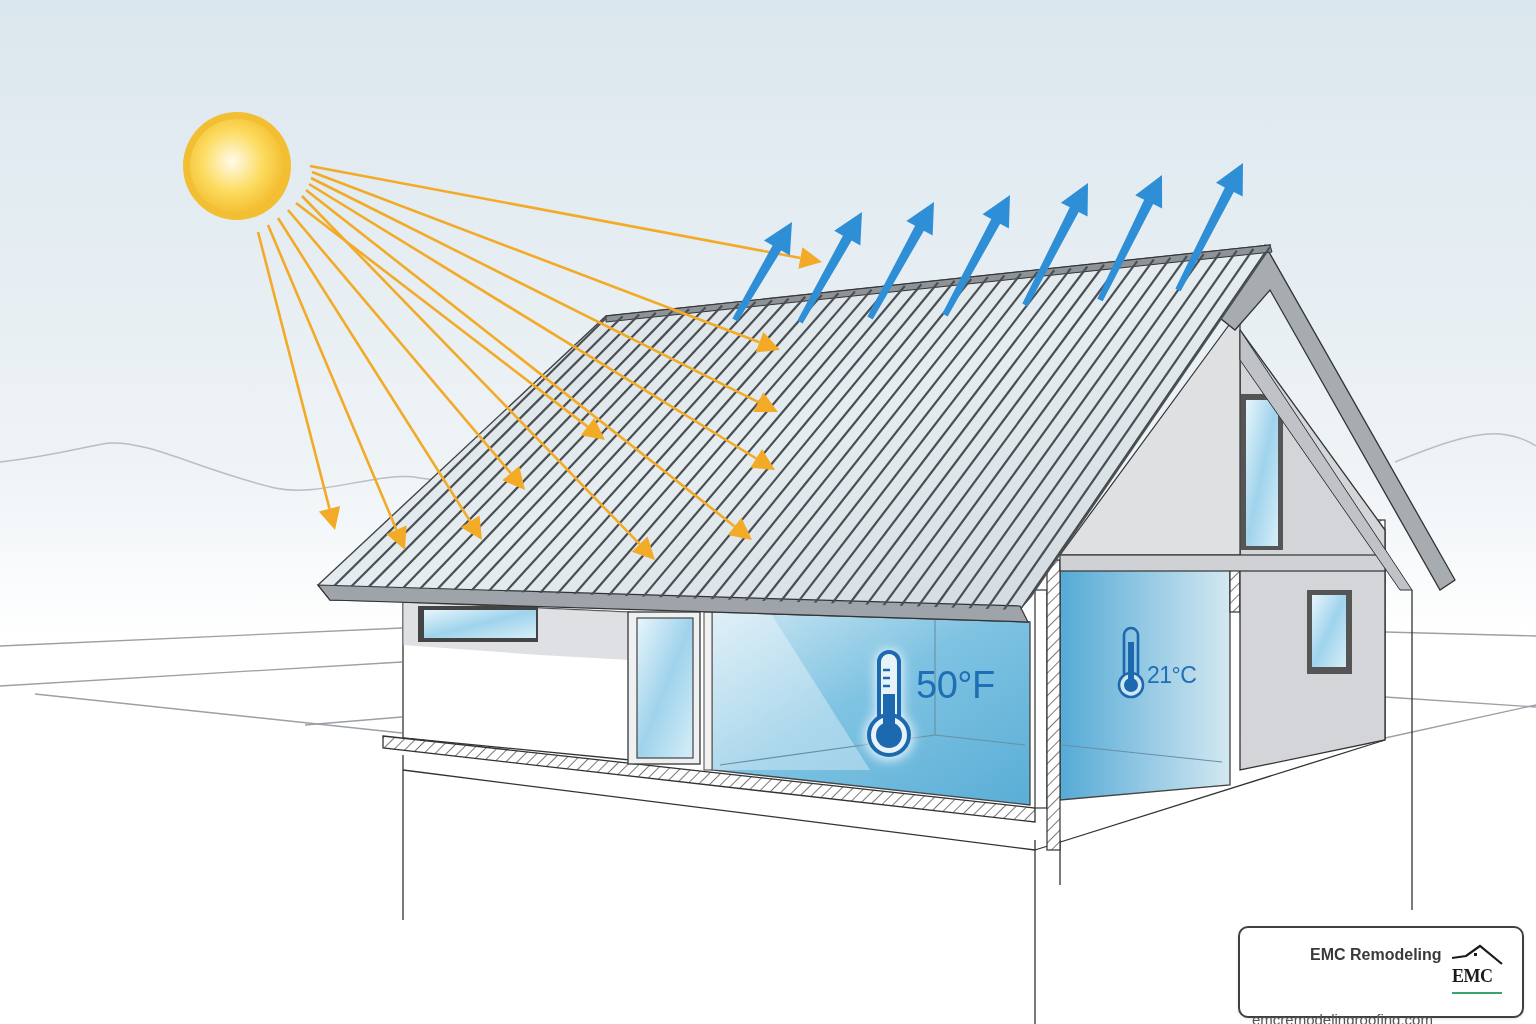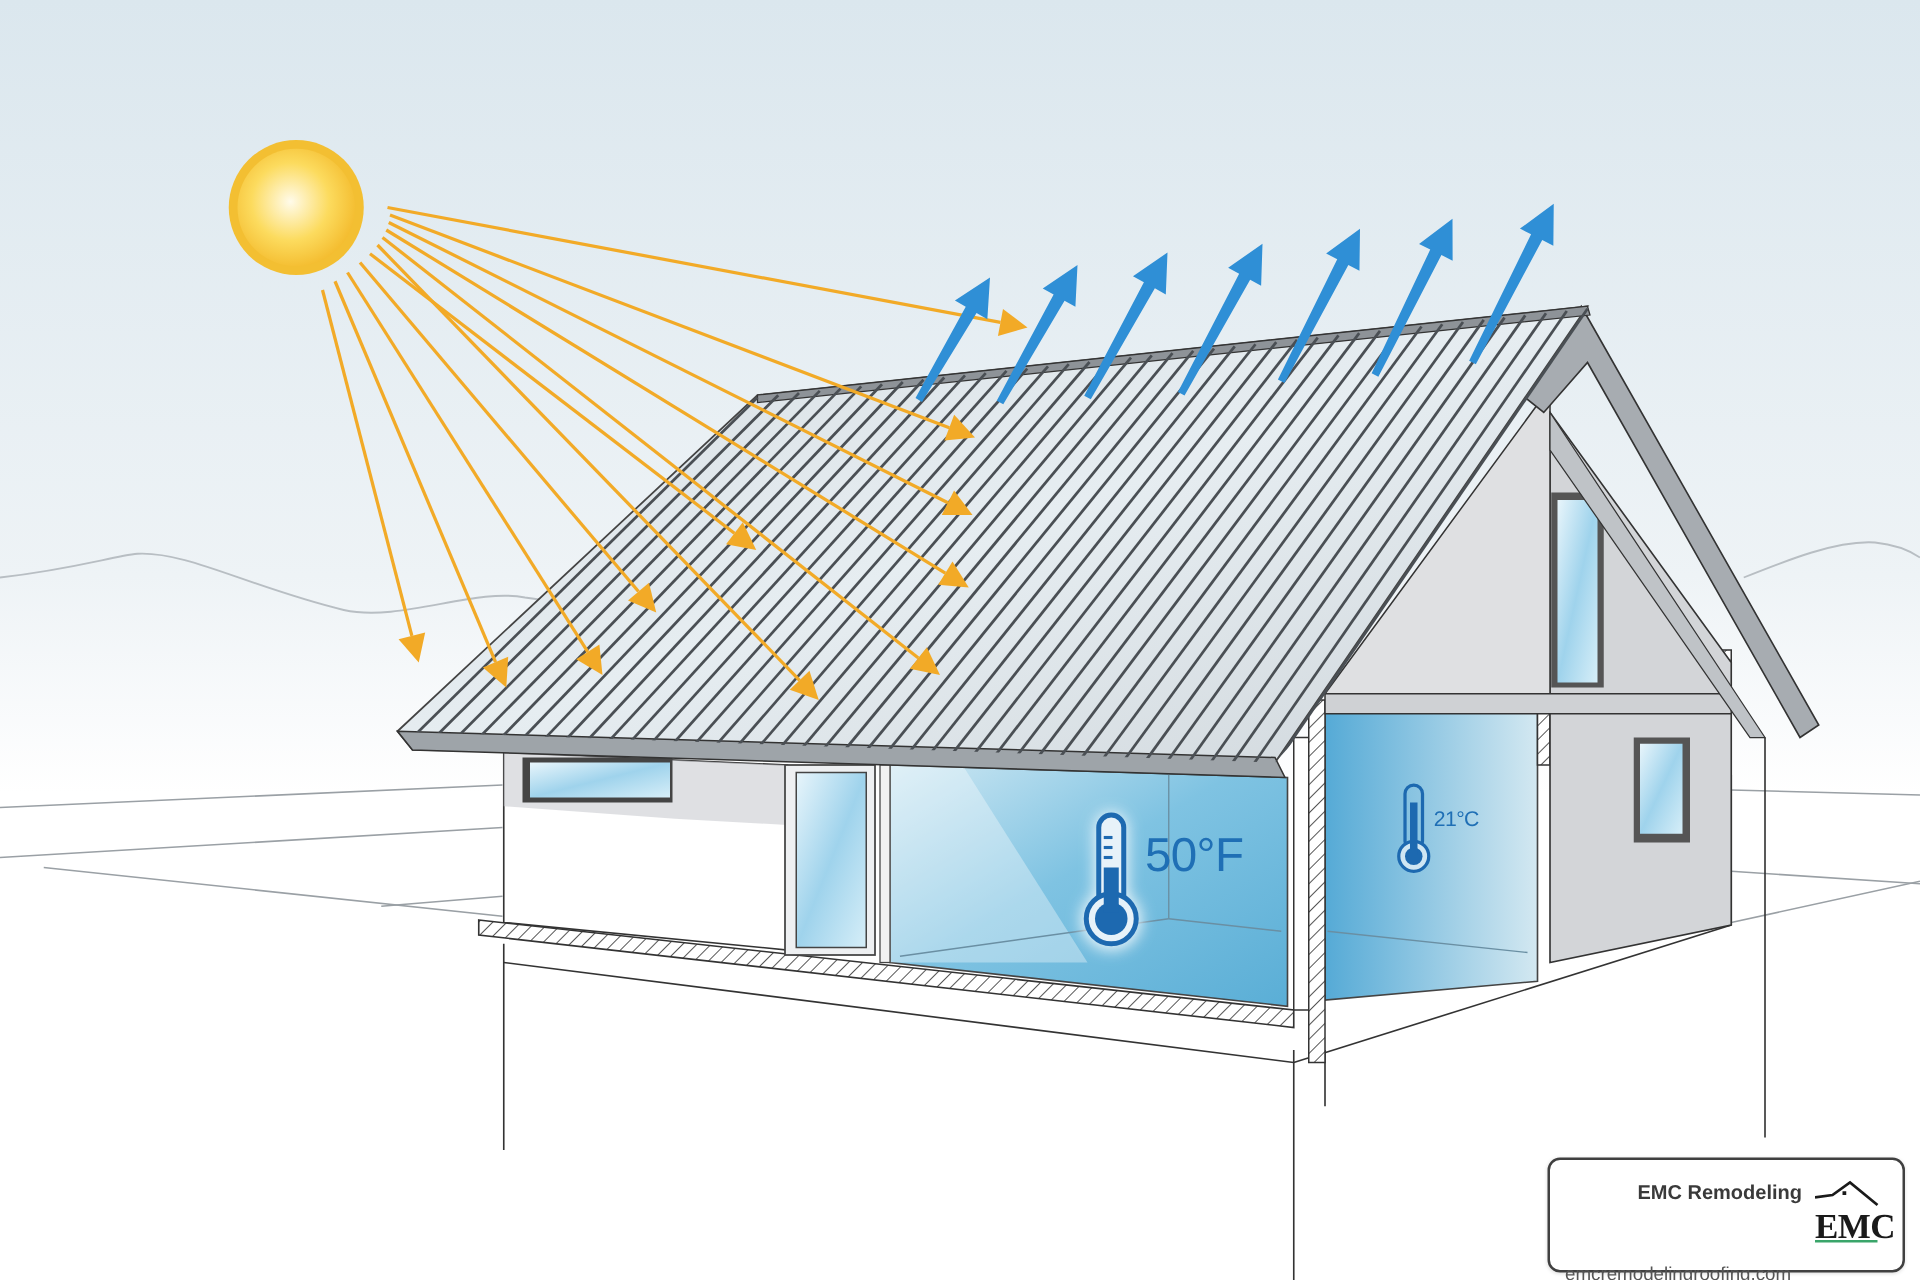--- a/index.html
+++ b/index.html
@@ -1,25 +1,25 @@
 <!DOCTYPE html>
 <html><head>
 <meta charset="utf-8">
 <style>
   html, body { margin: 0; padding: 0; }
   body { width: 1536px; height: 1024px; overflow: hidden; background: #ffffff; font-family: "Liberation Sans", sans-serif; position: relative; }
   #scene { position: absolute; left: 0; top: 0; width: 1536px; height: 1024px; }
   .temp-label { position: absolute; color: #1f6fb5; font-family: "Liberation Sans", sans-serif; font-weight: 400; letter-spacing: -0.5px; }
   .temp-f { left: 916px; top: 664px; font-size: 38px; }
-  .temp-c { left: 1147px; top: 646px; font-size: 17px; }
+  .temp-c { left: 1147px; top: 662px; font-size: 23px; }
   .logo-card { position: absolute; left: 1238px; top: 926px; width: 282px; height: 88px; background: #ffffff; border: 2px solid #404040; border-radius: 10px; box-shadow: 0 1px 3px rgba(0,0,0,0.12); }
   .logo-name { position: absolute; left: 70px; top: 18px; font-size: 16px; font-weight: 700; color: #3a3a3a; }
   .logo-url { position: absolute; left: 12px; top: 43px; font-size: 15px; color: #555555; margin-top: 40px; }
   .logo-mark { position: absolute; left: 212px; top: 16px; width: 60px; height: 50px; }
-  .logo-mark-text { position: absolute; left: 0; top: 22px; font-family: "Liberation Serif", serif; font-weight: 700; font-size: 28px; color: #1a1a1a; letter-spacing: -0.5px; }
+  .logo-mark-text { position: absolute; left: 0; top: 22px; font-family: "Liberation Serif", serif; font-weight: 700; font-size: 18px; color: #1a1a1a; letter-spacing: -0.5px; }
   .logo-mark-line { position: absolute; left: 0; top: 48px; width: 50px; height: 2px; background: #3aa56a; }
 </style>
 </head>
 <body>
 
 <svg id="scene" viewBox="0 0 1536 1024" xmlns="http://www.w3.org/2000/svg">
   <defs>
     <linearGradient id="sky" x1="0" y1="0" x2="0" y2="1">
       <stop offset="0" stop-color="#dbe7ee"></stop>
       <stop offset="0.45" stop-color="#eef3f6"></stop>

